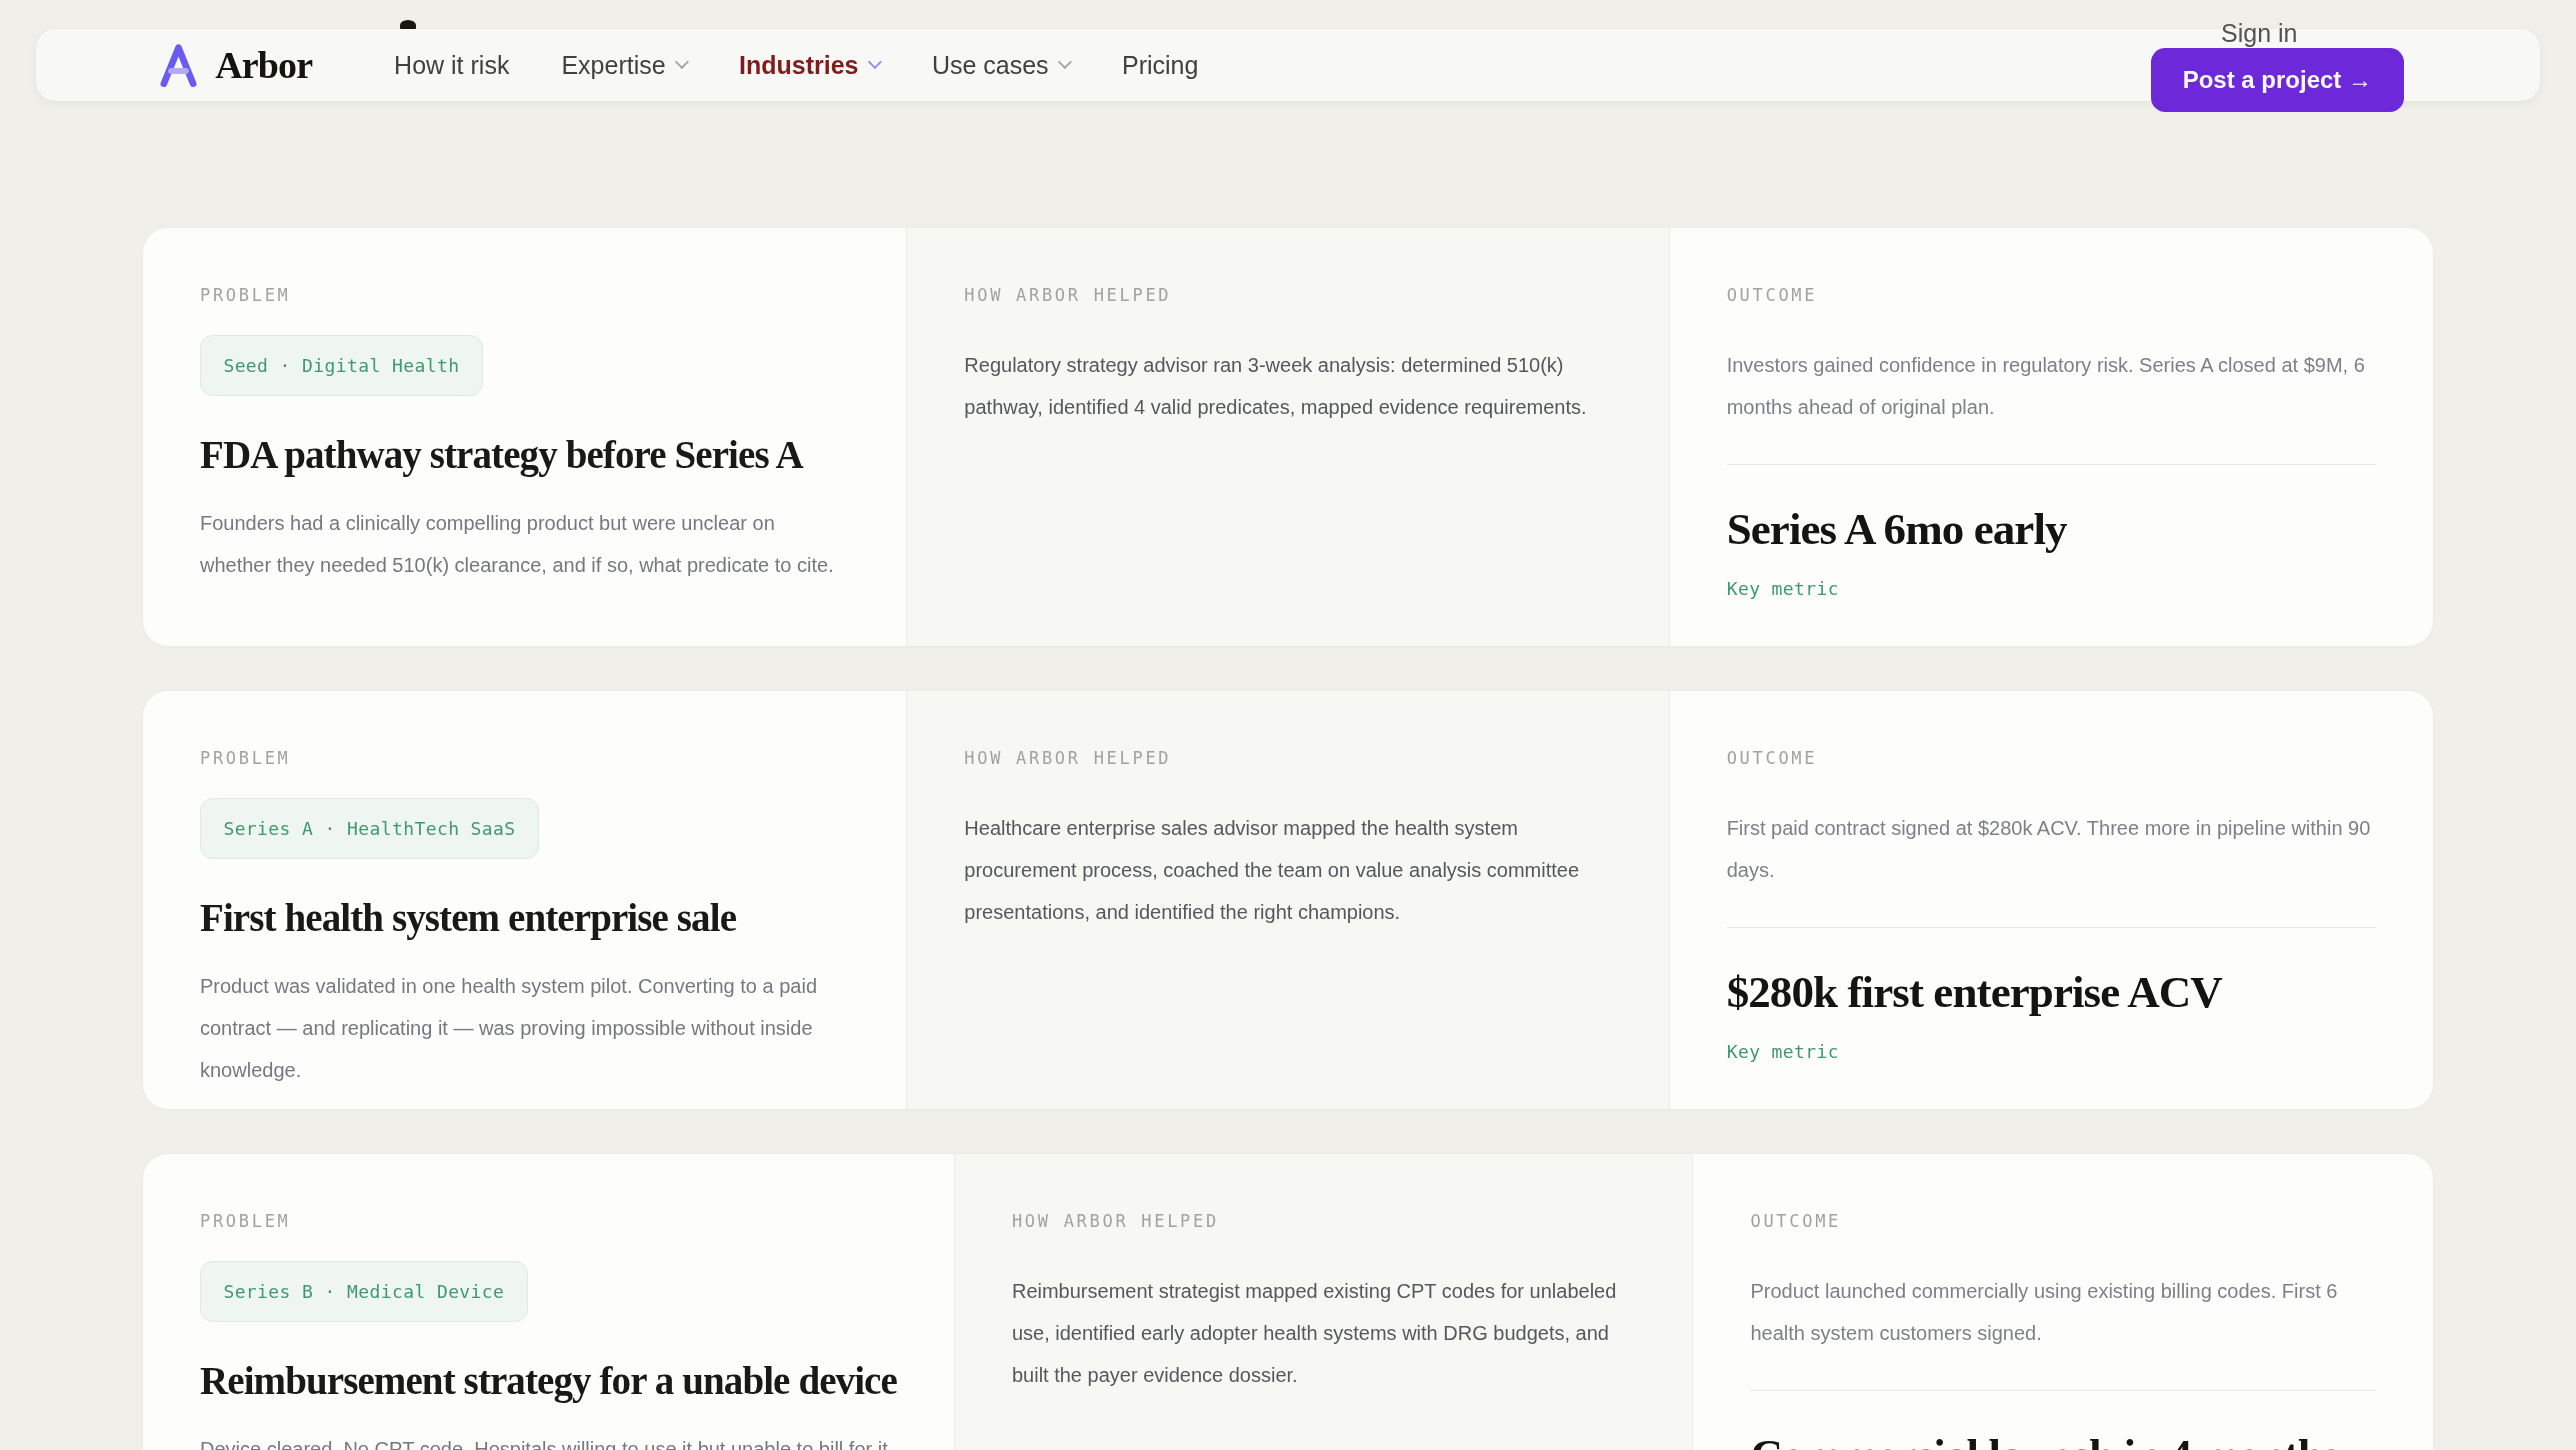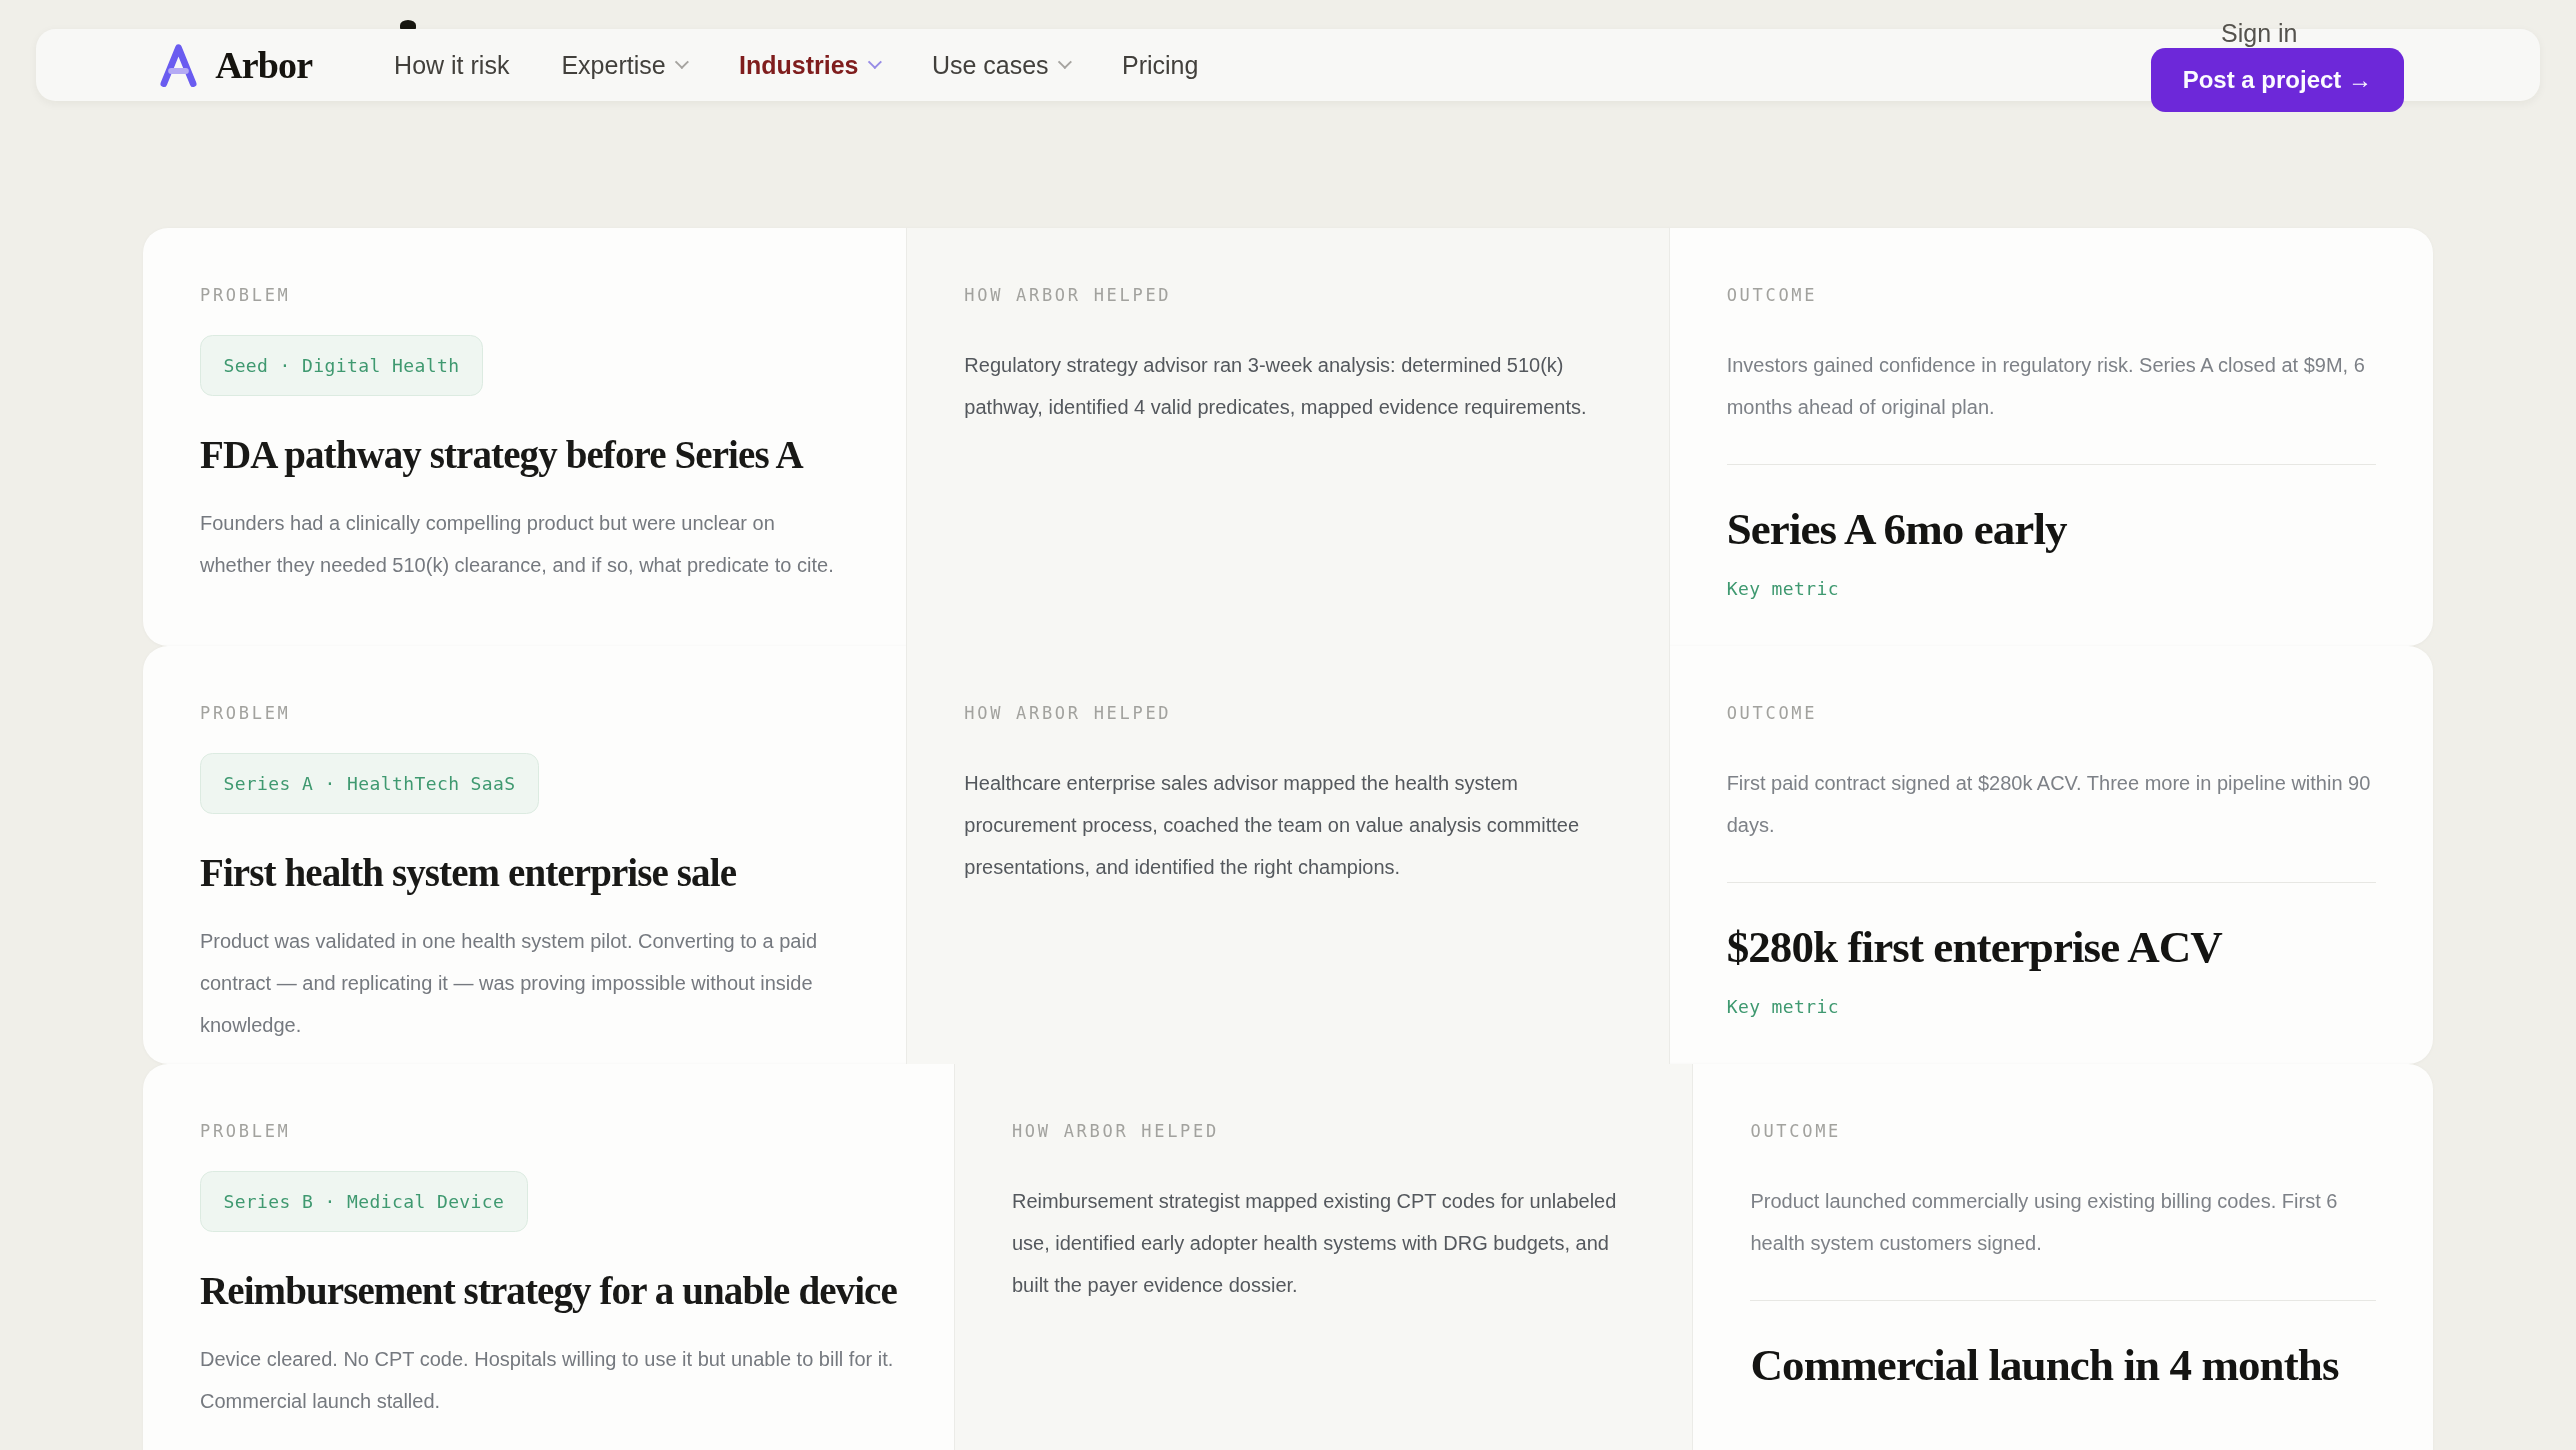--- a/index.html
+++ b/index.html
@@ -63,20 +63,21 @@
   }
 
   
   .main { position:absolute; top:228px; left:143px; width:2290px; z-index:2; }
   .case-card {
     background:#fdfdfc;
     border-radius:25px;
     box-shadow:0 0.9px 3.6px rgba(30,30,20,.03);
     display:grid; grid-template-columns:1fr 1fr 1fr;
     overflow:hidden;
+    margin-bottom:45px;
   }
   .case-card.h1 { height:418px; }
   .case-card.h3 { height:465px; }
   .col { padding:57px 57px 36px; }
   .col-helped {
     background:#f7f7f4;
     border-left:0.9px solid #ebebe7;
     border-right:0.9px solid #ebebe7;
   }
   .sec-label {

